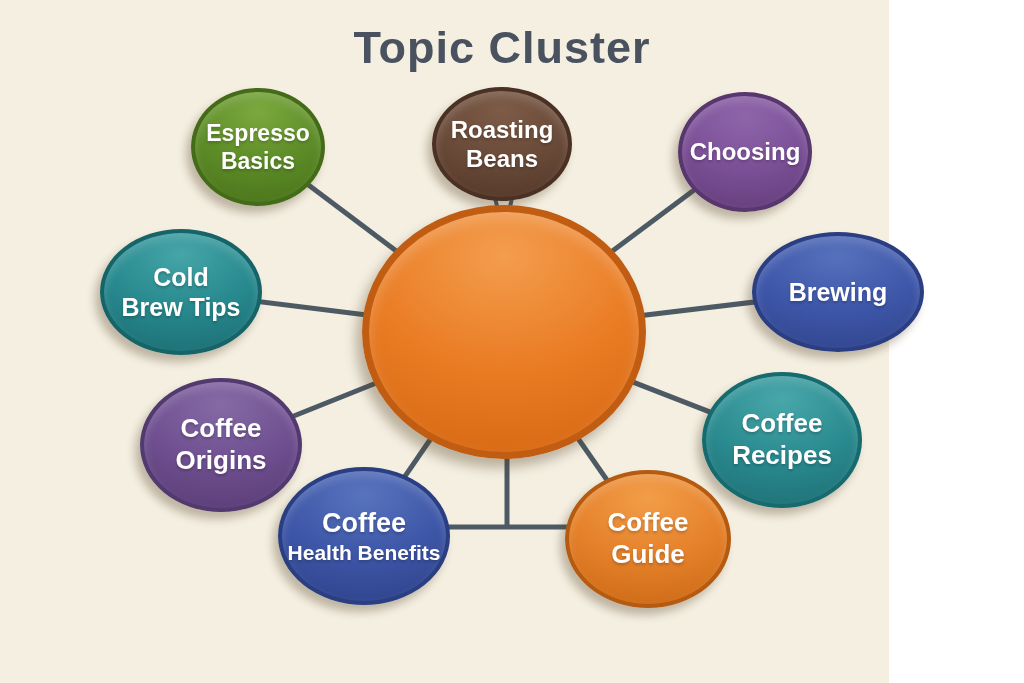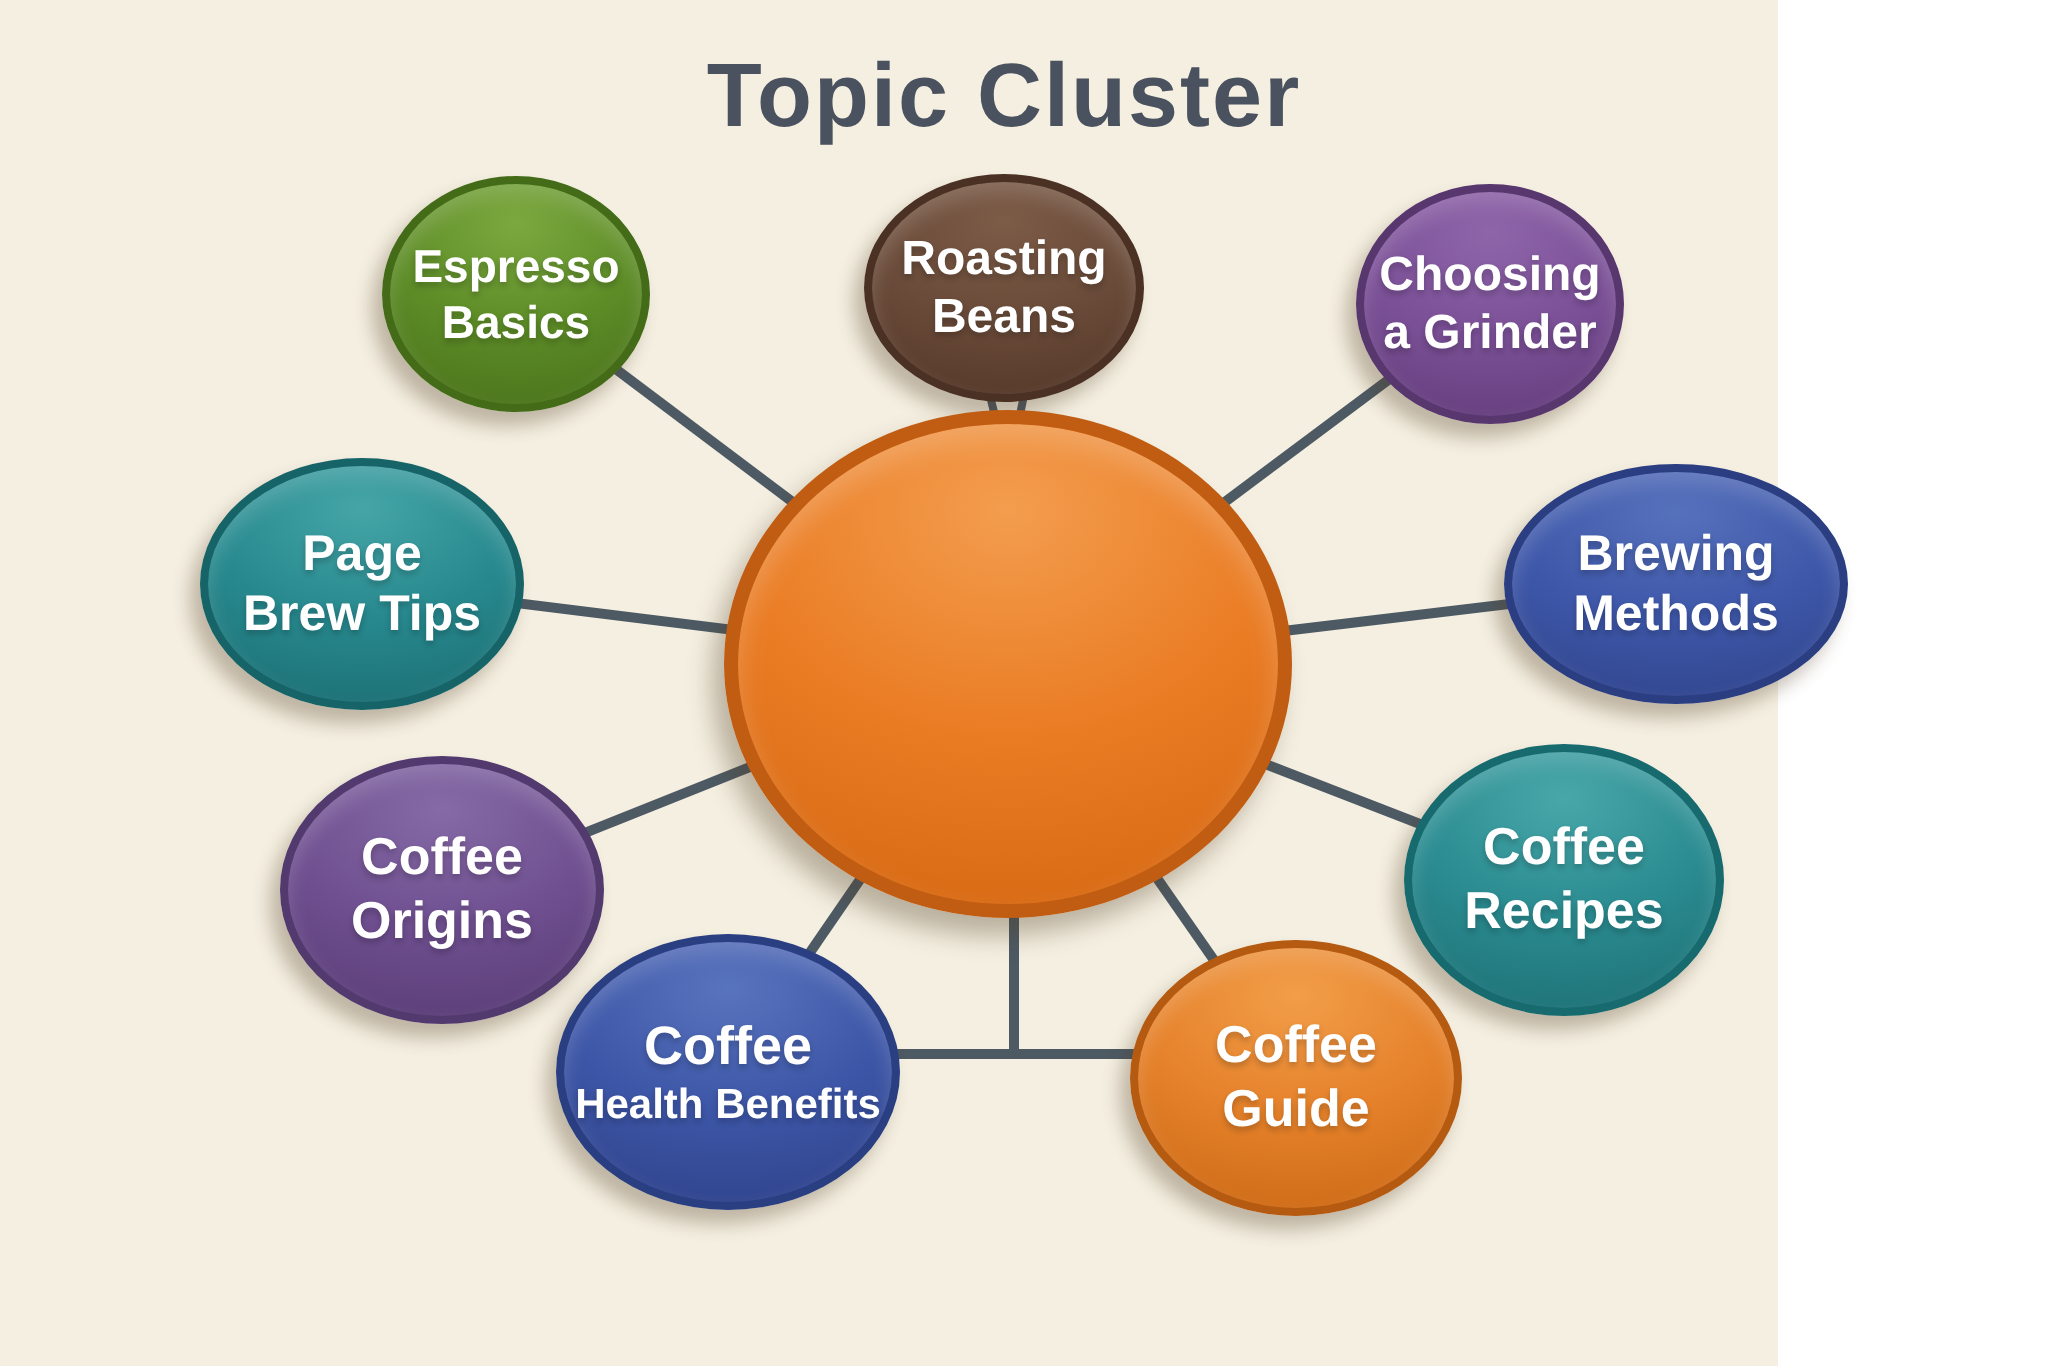--- a/index.html
+++ b/index.html
@@ -108,31 +108,29 @@
     <span class="l2">Basics</span>
   </div>
 
   <div class="node n-roasting" style="--top: #7c5b47; --fill: #6a4b39; --dark: #573a2b; --rim: #4a3124; color: rgb(255, 255, 255);">
     <span class="l1">Roasting</span>
     <span class="l2">Beans</span>
   </div>
 
   <div class="node n-grinder" style="--top: #8f65aa; --fill: #7b5097; --dark: #67407f; --rim: #58366e; color: rgb(255, 255, 255);">
     <span class="l1">Choosing</span>
-    <span class="l2">a Grinder</span>
   </div>
 
   <div class="node n-coldbrew" style="--top: #45a5a7; --fill: #27898e; --dark: #1d7176; --rim: #166468; color: rgb(255, 255, 255);">
-    <span class="l1">Page</span>
+    <span class="l1">Cold</span>
     <span class="l2">Brew Tips</span>
   </div>
 
   <div class="node n-brewing" style="--top: #5671bc; --fill: #3e57a9; --dark: #324790; --rim: #2b3e82; color: rgb(255, 255, 255);">
     <span class="l1">Brewing</span>
-    <span class="l2">Methods</span>
   </div>
 
   <div class="node n-origins" style="--top: #856aa6; --fill: #6f4f90; --dark: #5c3f79; --rim: #523a6e; color: rgb(255, 255, 255);">
     <span class="l1">Coffee</span>
     <span class="l2">Origins</span>
   </div>
 
   <div class="node n-recipes" style="--top: #48a7a9; --fill: #2a8b90; --dark: #1f7378; --rim: #176a6e; color: rgb(255, 255, 255);">
     <span class="l1">Coffee</span>
     <span class="l2">Recipes</span>

